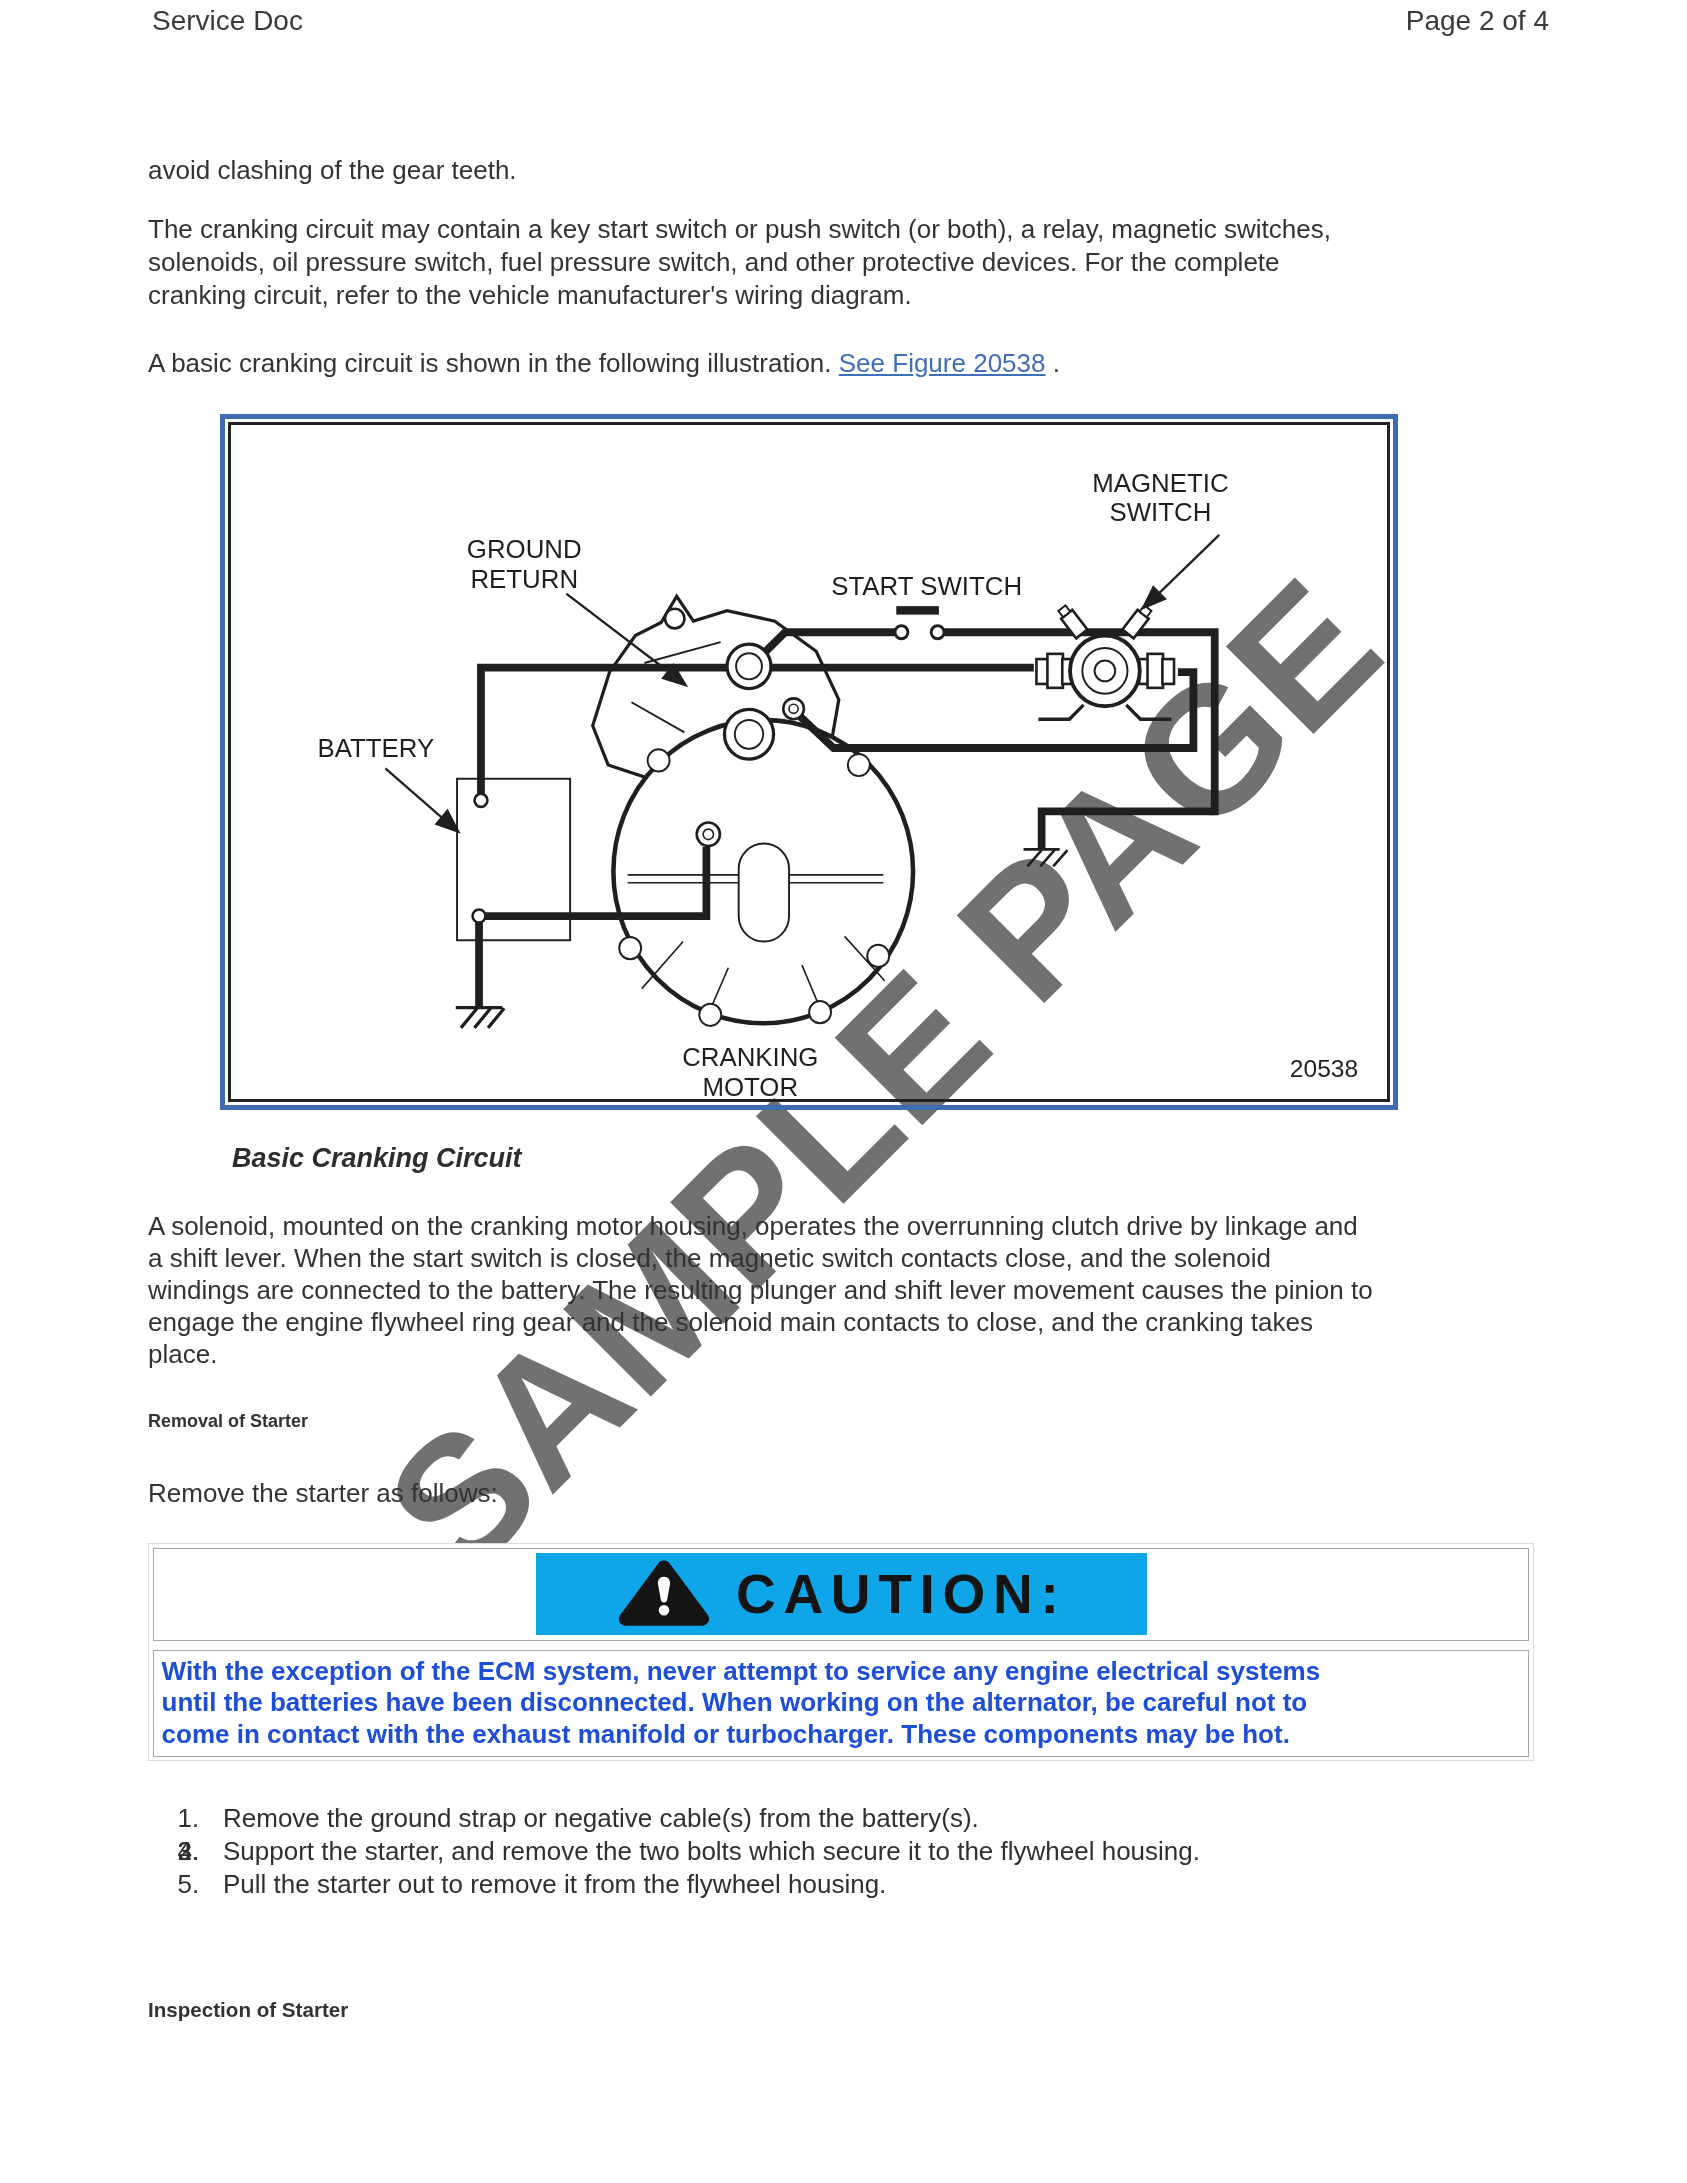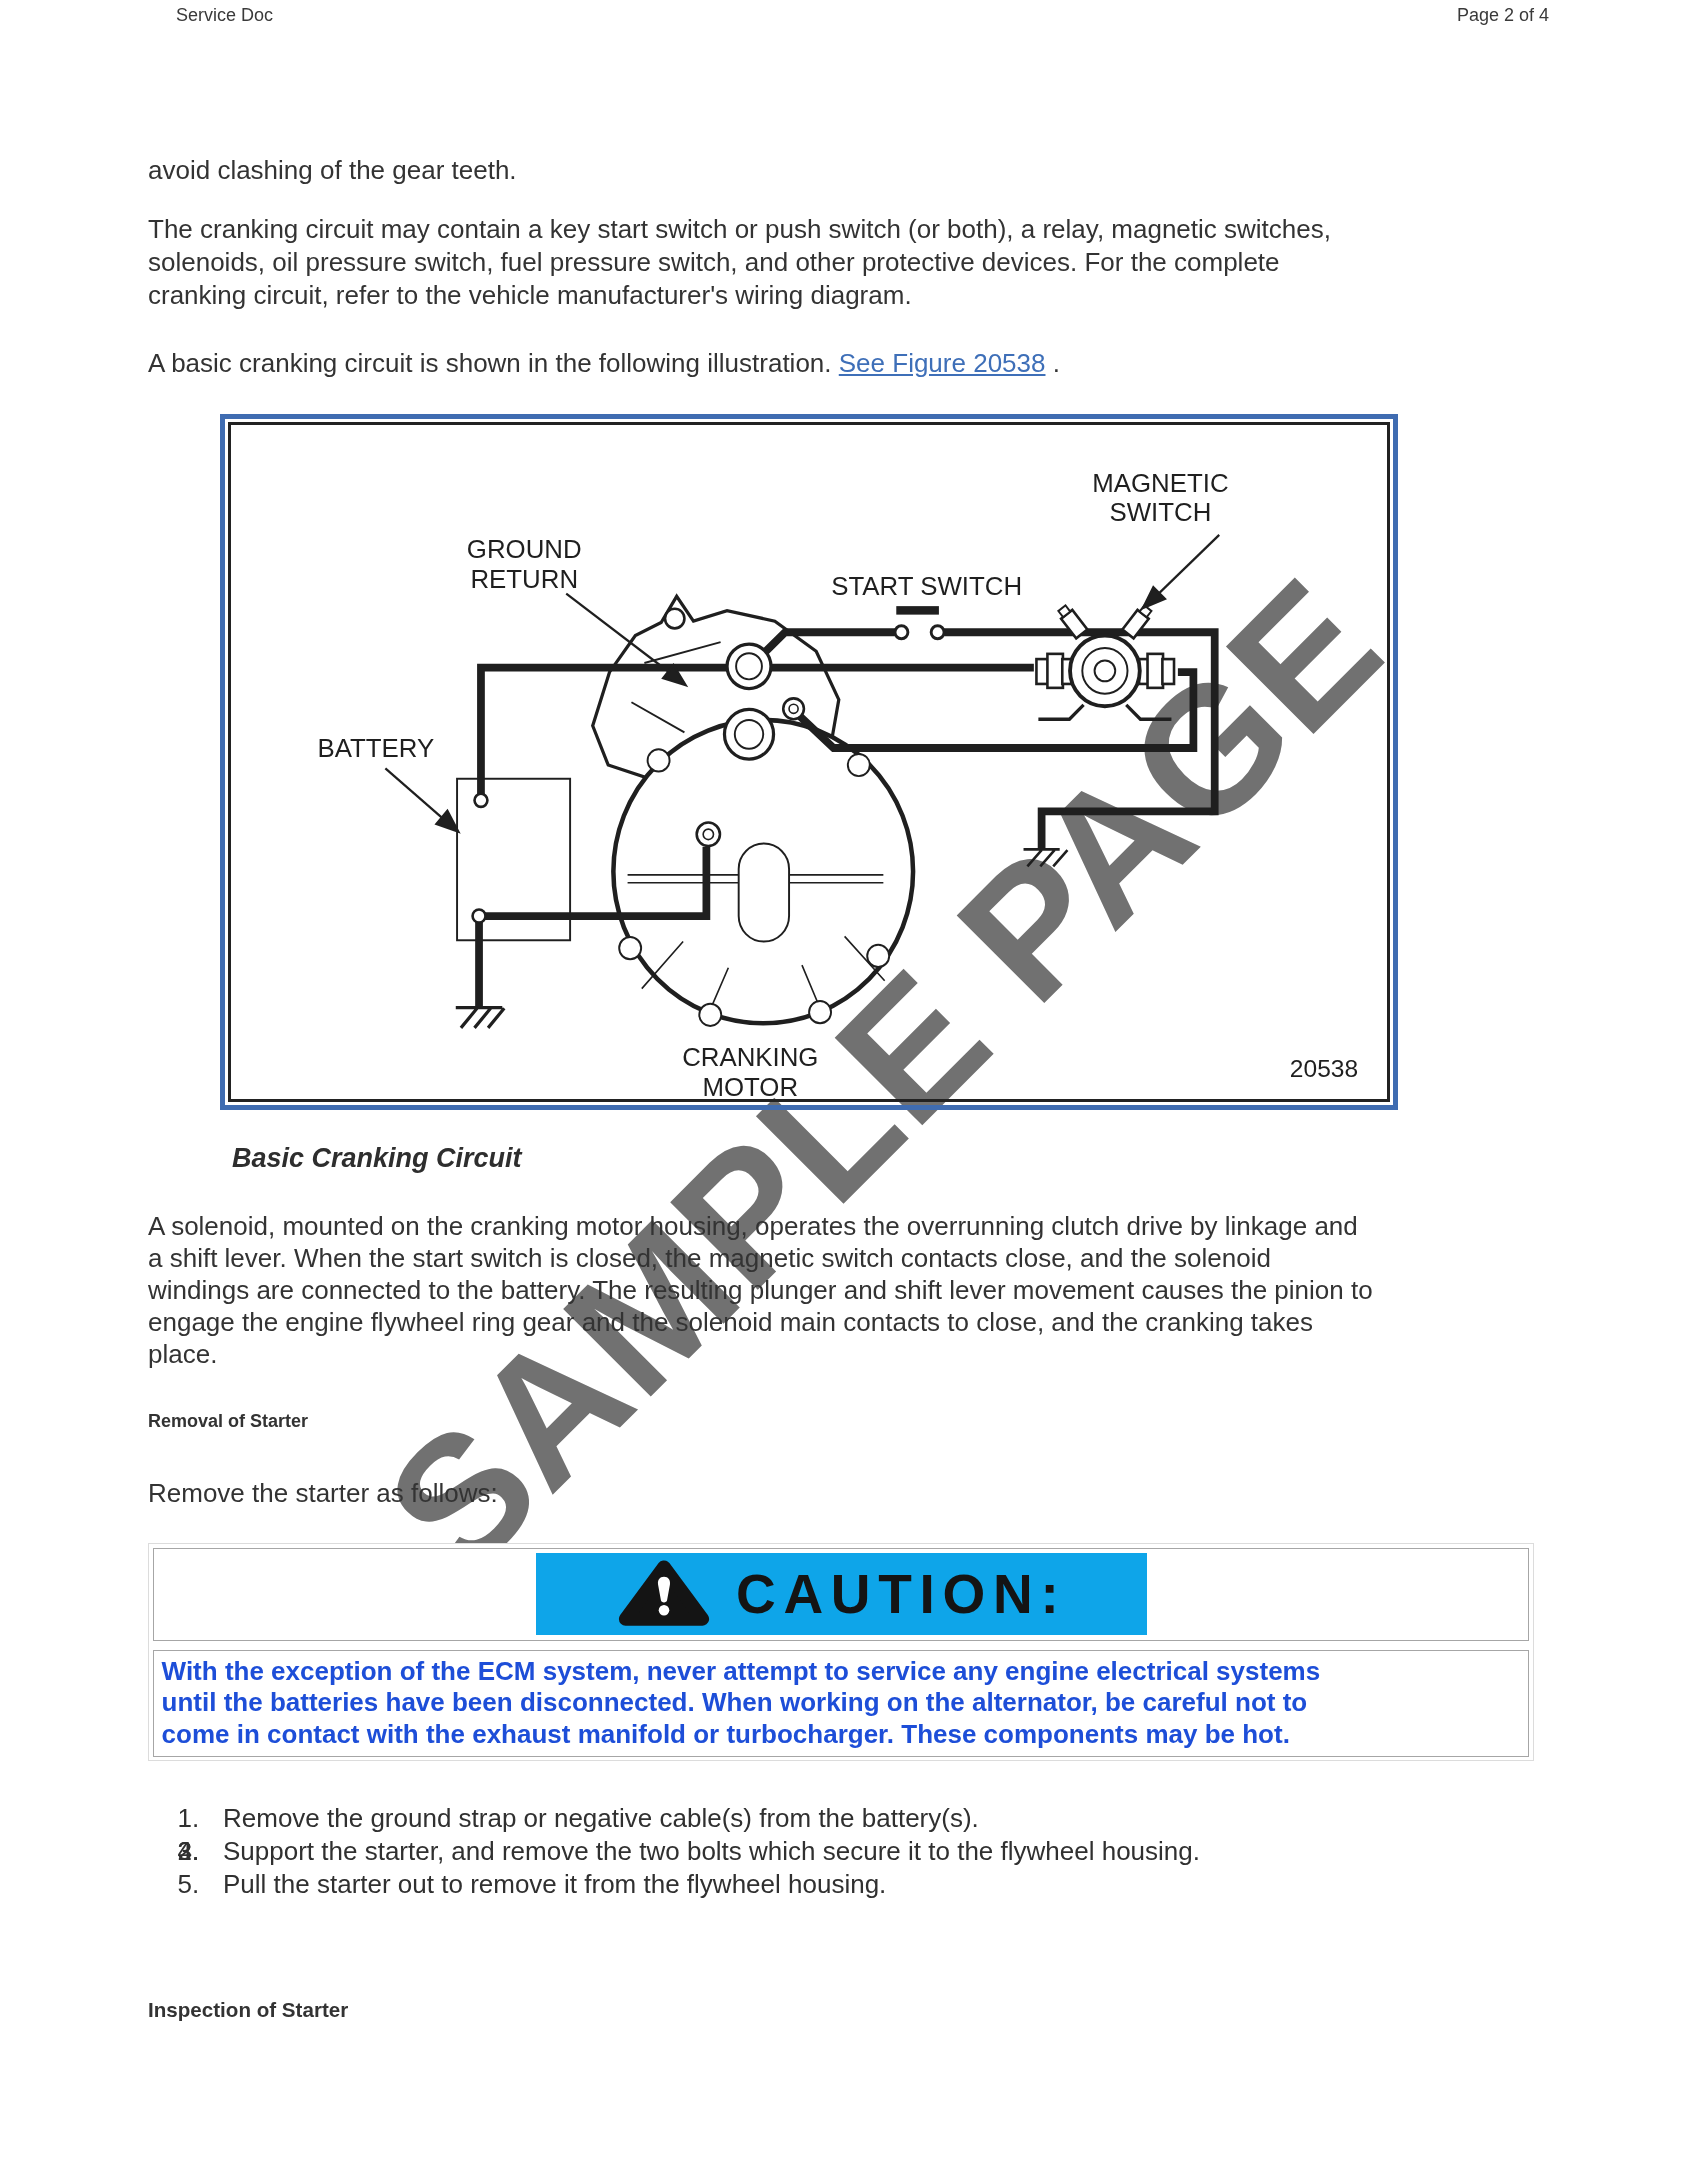--- a/index.html
+++ b/index.html
@@ -3,21 +3,21 @@
 <meta charset="utf-8">
 <style>
   html,body { margin:0; padding:0; background:#ffffff; }
   body { width:1687px; height:2183px; position:relative; overflow:hidden;
          font-family:"Liberation Sans", sans-serif; color:#303030; }
 
   .abs { position:absolute; }
   .content { z-index:2; }
 
   
-  .hdr { top:5.1px; font-size:18px; color:#3a3a3a; white-space:pre;margin-left:24px; }
+  .hdr { top:5.1px; font-size:28px; color:#3a3a3a; white-space:pre; }
   .hdr-left { left:152px; }
   .hdr-right { right:138px; }
 
   
   .para { left:148px; font-size:26px; line-height:33px; white-space:pre; color:#333; }
   a.figlink { color:#3e6fb8; text-decoration:underline; }
 
   
   .figure-frame { left:220px; top:414px; width:1168px; height:686px;
                   border:5.1px solid #3f6cb1; background:transparent; }

